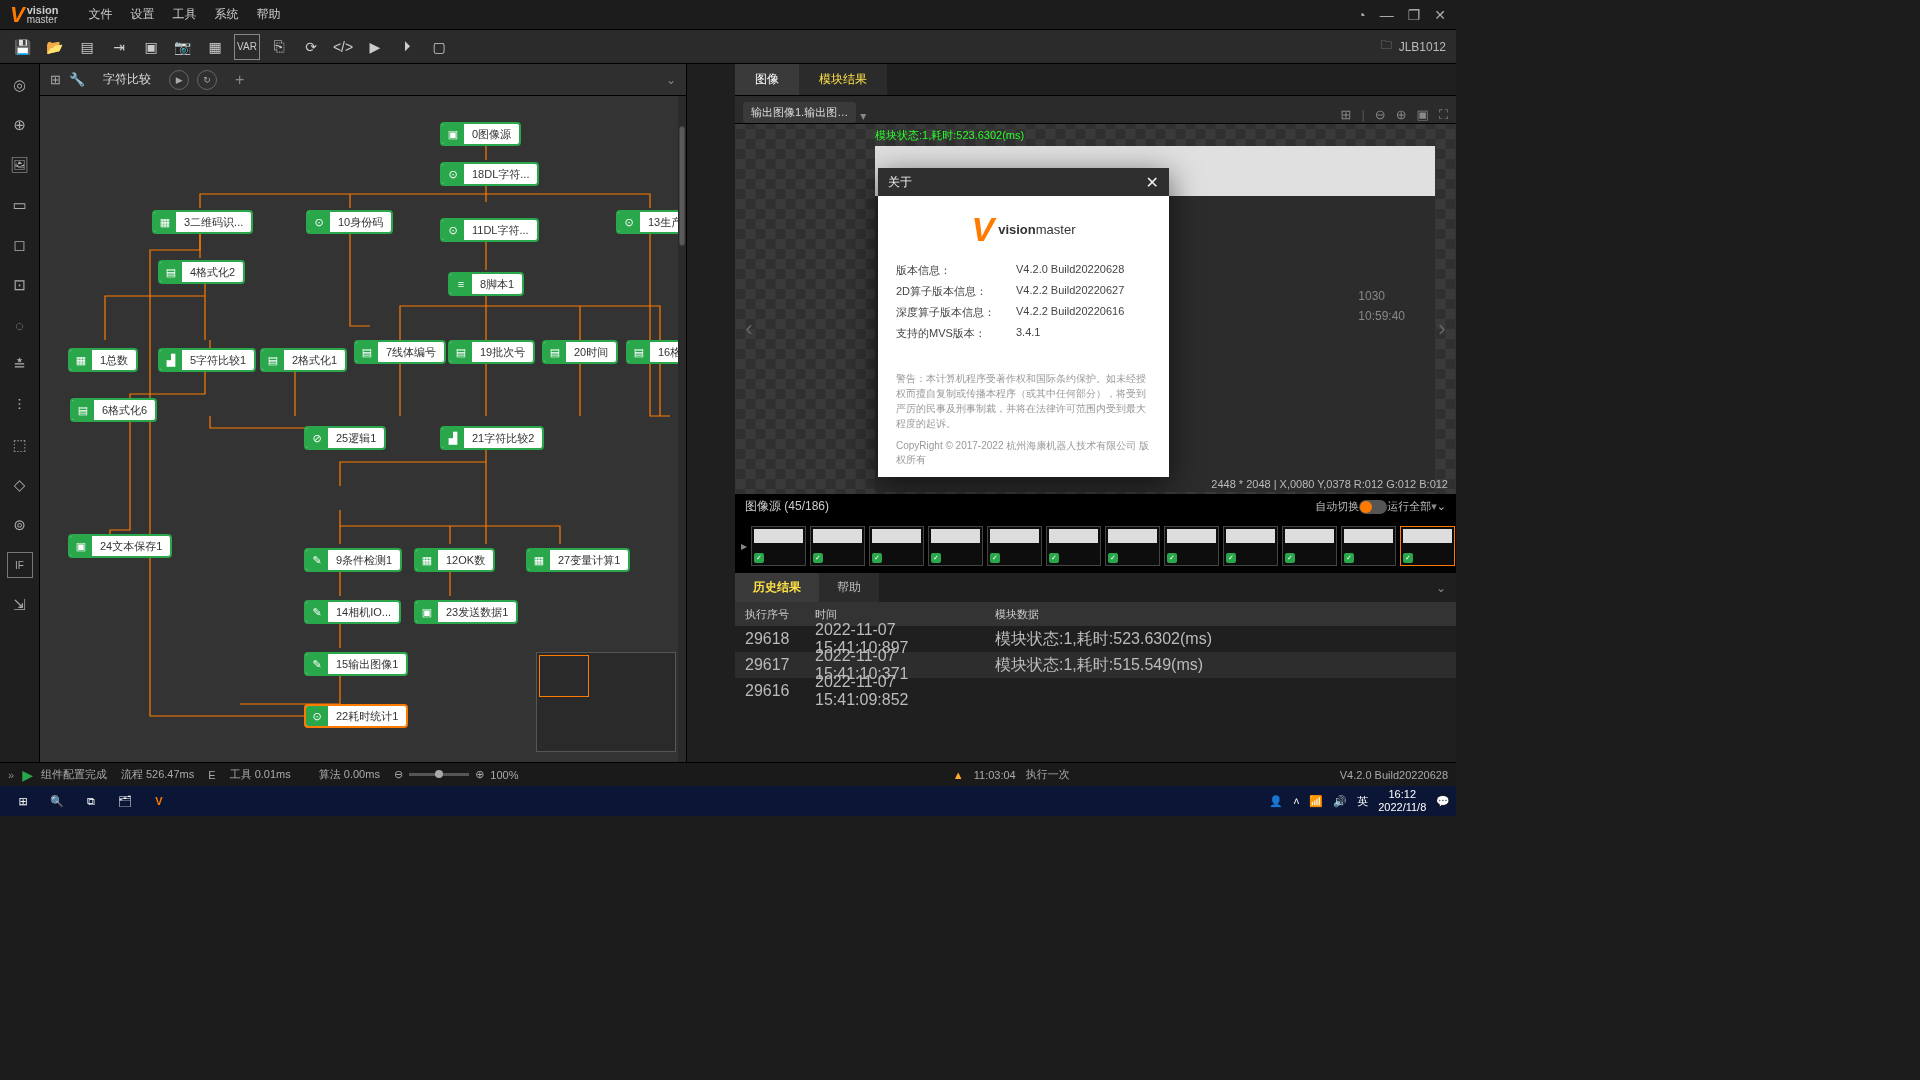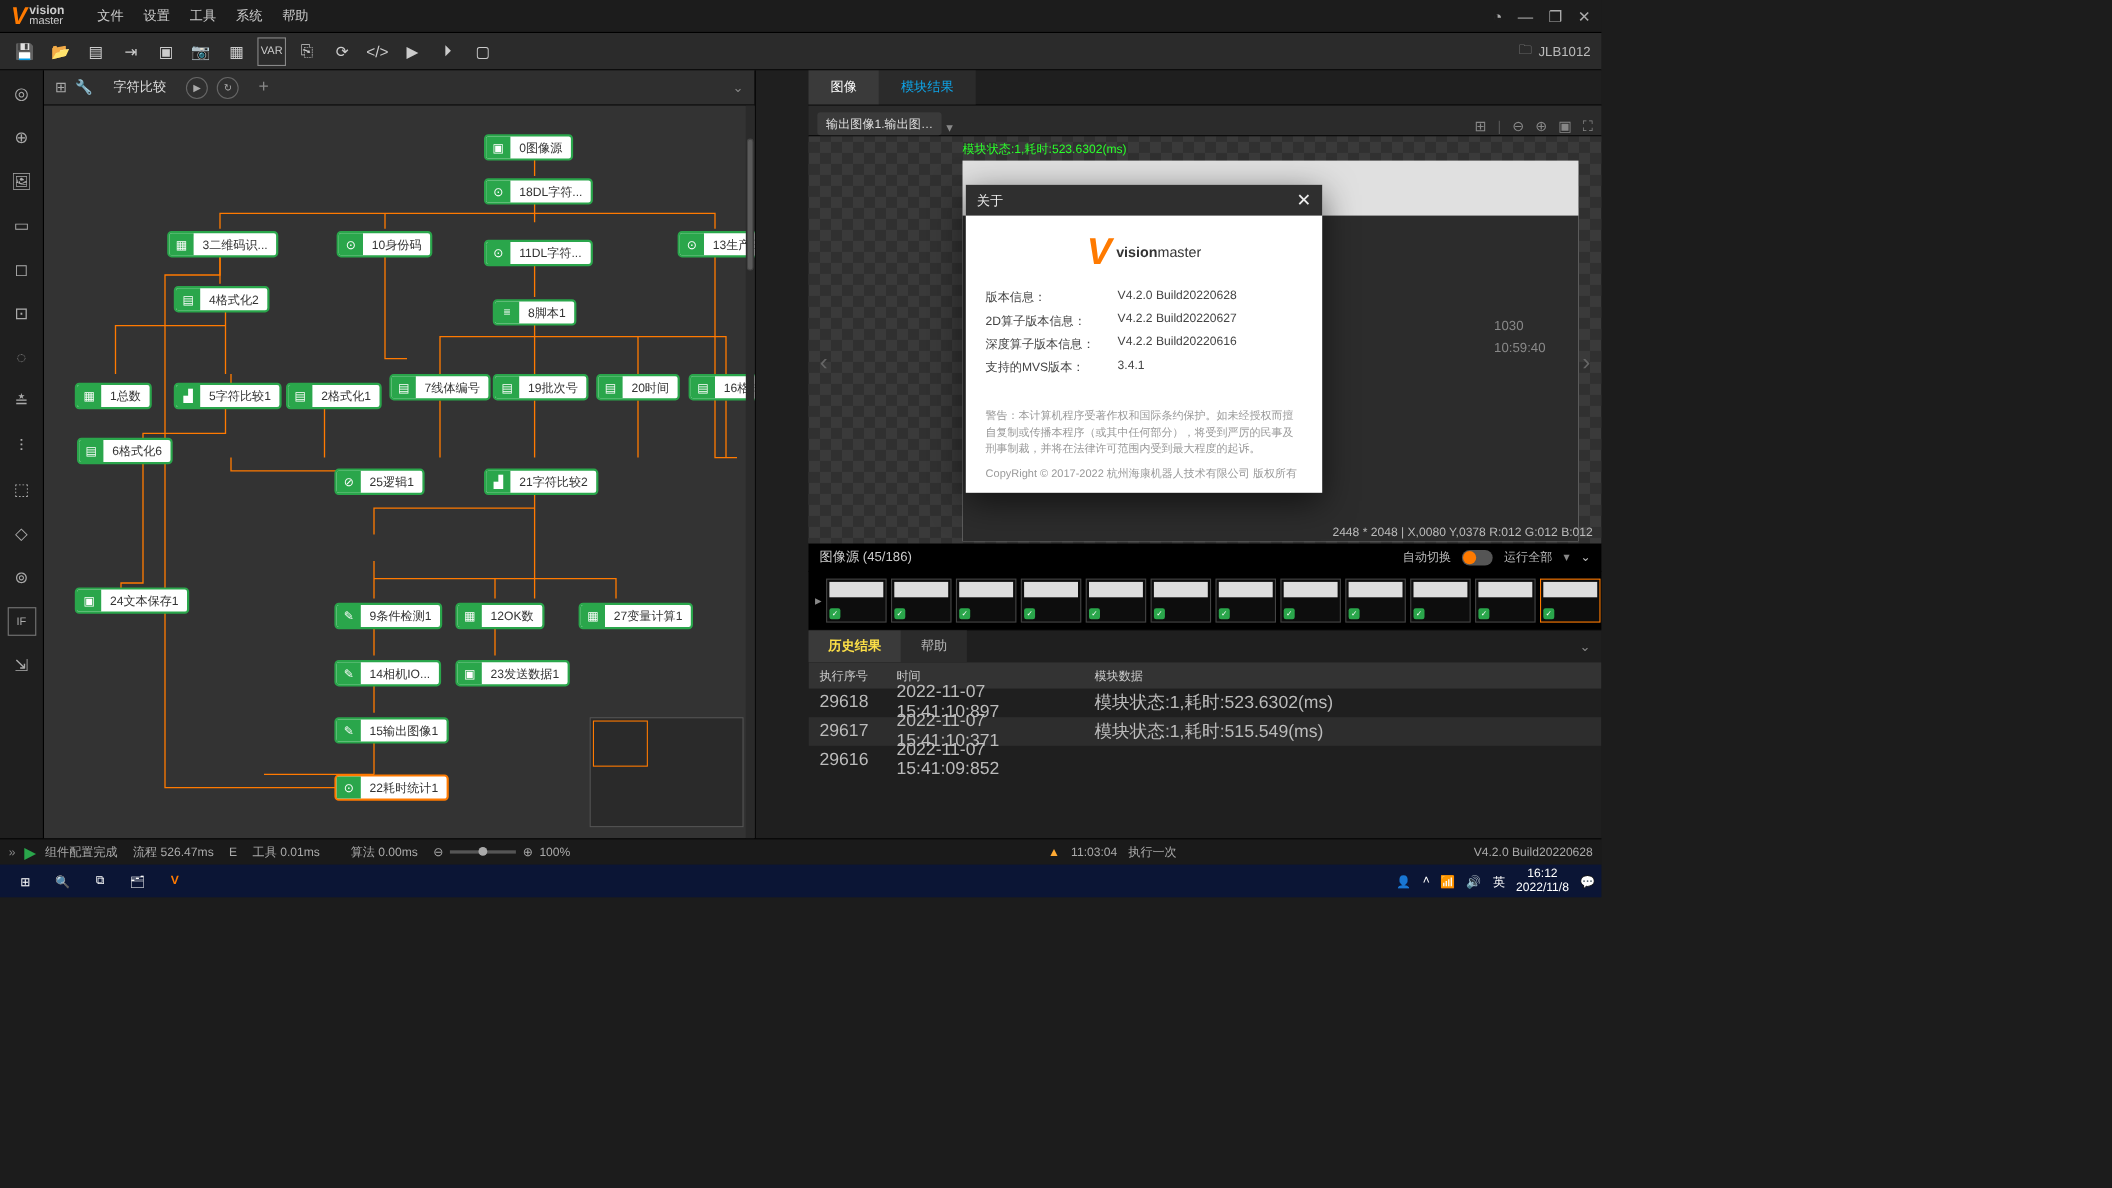--- a/index.html
+++ b/index.html
@@ -43,40 +43,40 @@
 svg.wires { position: absolute; top: 0; left: 0; width: 100%; height: 100%; pointer-events: none; }
 svg.wires path { stroke: #ff7a00; stroke-width: 1.2; fill: none; }
 .minimap { position: absolute; right: 10px; bottom: 10px; width: 140px; height: 100px; background: #2a2a2a; border: 1px solid #555; }
 .minimap .vp { position: absolute; border: 1px solid #ff7a00; left: 2px; top: 2px; width: 50px; height: 42px; }
 .scrh { position: absolute; right: 0; top: 0; bottom: 0; width: 8px; background: #2a2a2a; }
 .scrh .thumb { position: absolute; left: 1px; top: 30px; width: 6px; height: 120px; background: #5a5a5a; border-radius: 3px; }
 
 
 .rightpanel { width: 770px; background: #1f1f1f; display: flex; flex-direction: column; border-left: 1px solid #000; padding-left: 48px; }
 .rp-tabs { height: 32px; display: flex; border-bottom: 1px solid #000; }
-.rp-tab { padding: 0 20px; display: flex; align-items: center; color: #0ea5e9; cursor: pointer; background: #2b2b2b; }
+.rp-tab { padding: 0 20px; display: flex; align-items: center; color: #fde047; cursor: pointer; background: #2b2b2b; }
 .rp-tab.active { background: #3a3a3a; color: #fff; }
 .rp-out { height: 28px; display: flex; align-items: flex-end; padding: 0 8px; background: #2b2b2b; border-bottom: 1px solid #000; }
 .rp-out .chip { background: #3a3a3a; padding: 3px 8px; border-radius: 3px; color: #ddd; font-size: 11px; }
 .rp-out .tools { margin-left: auto; display: flex; gap: 10px; color: #888; }
 .rp-out .tools span { cursor: pointer; font-size: 13px; }
 .viewer { position: relative; background: repeating-conic-gradient(#3a3a3a 0 25%, #303030 0 50%) 50% / 20px 20px; flex: 0 0 370px; overflow: hidden; }
 .viewer .status { position: absolute; top: 4px; left: 140px; color: #2bff2b; font-size: 11px; }
 .viewer .img { position: absolute; left: 140px; top: 22px; width: 560px; height: 346px; background: #e0e0e0; }
 .viewer .img .dark { position: absolute; top: 50px; left: 0; right: 0; bottom: 0; background: #2c2c2c; }
 .viewer .img .stamp { position: absolute; right: 30px; top: 140px; color: #888; font-size: 12px; line-height: 20px; text-align: left; }
 .viewer .nav { position: absolute; top: 50%; width: 20px; height: 40px; display: flex; align-items: center; justify-content: center; color: #666; font-size: 22px; cursor: pointer; }
 .viewer .nav.l { left: 4px; }
 .viewer .nav.r { right: 4px; }
 .viewer .coords { position: absolute; right: 8px; bottom: 4px; color: #bbb; font-size: 11px; }
 
 .thumbs { background: #000000; }
 .thumbs .hd { height: 26px; display: flex; align-items: center; padding: 0 10px; border-bottom: 1px solid #000; }
 .thumbs .hd .ttl { color: #ccc; }
-.thumbs .hd .right { margin-left: auto; display: flex; align-items: center; gap: 10px; color: #bbb; font-size: 11px; }
+.thumbs .hd .right { margin-left: auto; display: flex; align-items: center; color: #bbb; font-size: 11px; }
 .switch { width: 28px; height: 14px; background: #555; border-radius: 7px; position: relative; }
 .switch .knob { position: absolute; width: 12px; height: 12px; background: #ff7a00; border-radius: 50%; top: 1px; left: 1px; }
 .thumbs .row { display: flex; gap: 4px; padding: 6px; overflow: hidden; }
 .thumb { width: 55px; height: 40px; background: #0d0d0d; border: 1px solid #444; position: relative; flex-shrink: 0; }
 .thumb.sel { border-color: #ff7a00; }
 .thumb .tt { position: absolute; top: 2px; left: 2px; right: 2px; height: 14px; background: #ddd; }
 .thumb .tick { position: absolute; left: 2px; bottom: 2px; width: 10px; height: 10px; background: #2aa64b; border-radius: 2px; color: #fff; font-size: 7px; display: flex; align-items: center; justify-content: center; }
 
 .btm-tabs { height: 30px; display: flex; border-top: 1px solid #000; }
 .btm-tab { padding: 0 18px; display: flex; align-items: center; color: #bbb; background: #2b2b2b; cursor: pointer; }
@@ -103,21 +103,21 @@
 .statusbar2 { display: flex; align-items: center; gap: 10px; color: #aaa; font-size: 11px; }
 .statusbar2 .warn { color: #ffaa33; }
 
 
 .taskbar { height: 30px; background: #0b1535; display: flex; align-items: center; padding: 0 6px; color: #fff; font-size: 11px; }
 .taskbar .ti { width: 34px; height: 28px; display: flex; align-items: center; justify-content: center; cursor: pointer; }
 .taskbar .tray { margin-left: auto; display: flex; align-items: center; gap: 10px; }
 .taskbar .clock { text-align: center; line-height: 13px; }
 
 
-.about { position: absolute; left: 878px; top: 168px; width: 324px; background: #fff; color: #333; box-shadow: 0 8px 30px rgba(0,0,0,0.6); z-index: 100; }
+.about { position: absolute; left: 878px; top: 168px; width: 291px; background: #fff; color: #333; box-shadow: 0 8px 30px rgba(0,0,0,0.6); z-index: 100; }
 .about .tt { height: 28px; background: #2f2f2f; color: #eee; display: flex; align-items: center; padding: 0 10px; font-size: 12px; }
 .about .tt .x { margin-left: auto; cursor: pointer; font-size: 16px; }
 .about .body { padding: 14px 18px 10px; font-size: 11px; }
 .about .alogo { display: flex; align-items: center; justify-content: center; margin-bottom: 14px; }
 .about .alogo .v { color: #ff7a00; font-size: 34px; font-weight: bold; font-style: italic; }
 .about .alogo .tx { font-size: 13px; color: #333; line-height: 14px; margin-left: 4px; }
 .about .row { display: flex; margin-bottom: 6px; }
 .about .row .k { width: 120px; color: #444; }
 .about .row .v2 { color: #444; }
 .about .disclaimer { font-size: 10px; color: #999; margin-top: 30px; line-height: 15px; }

